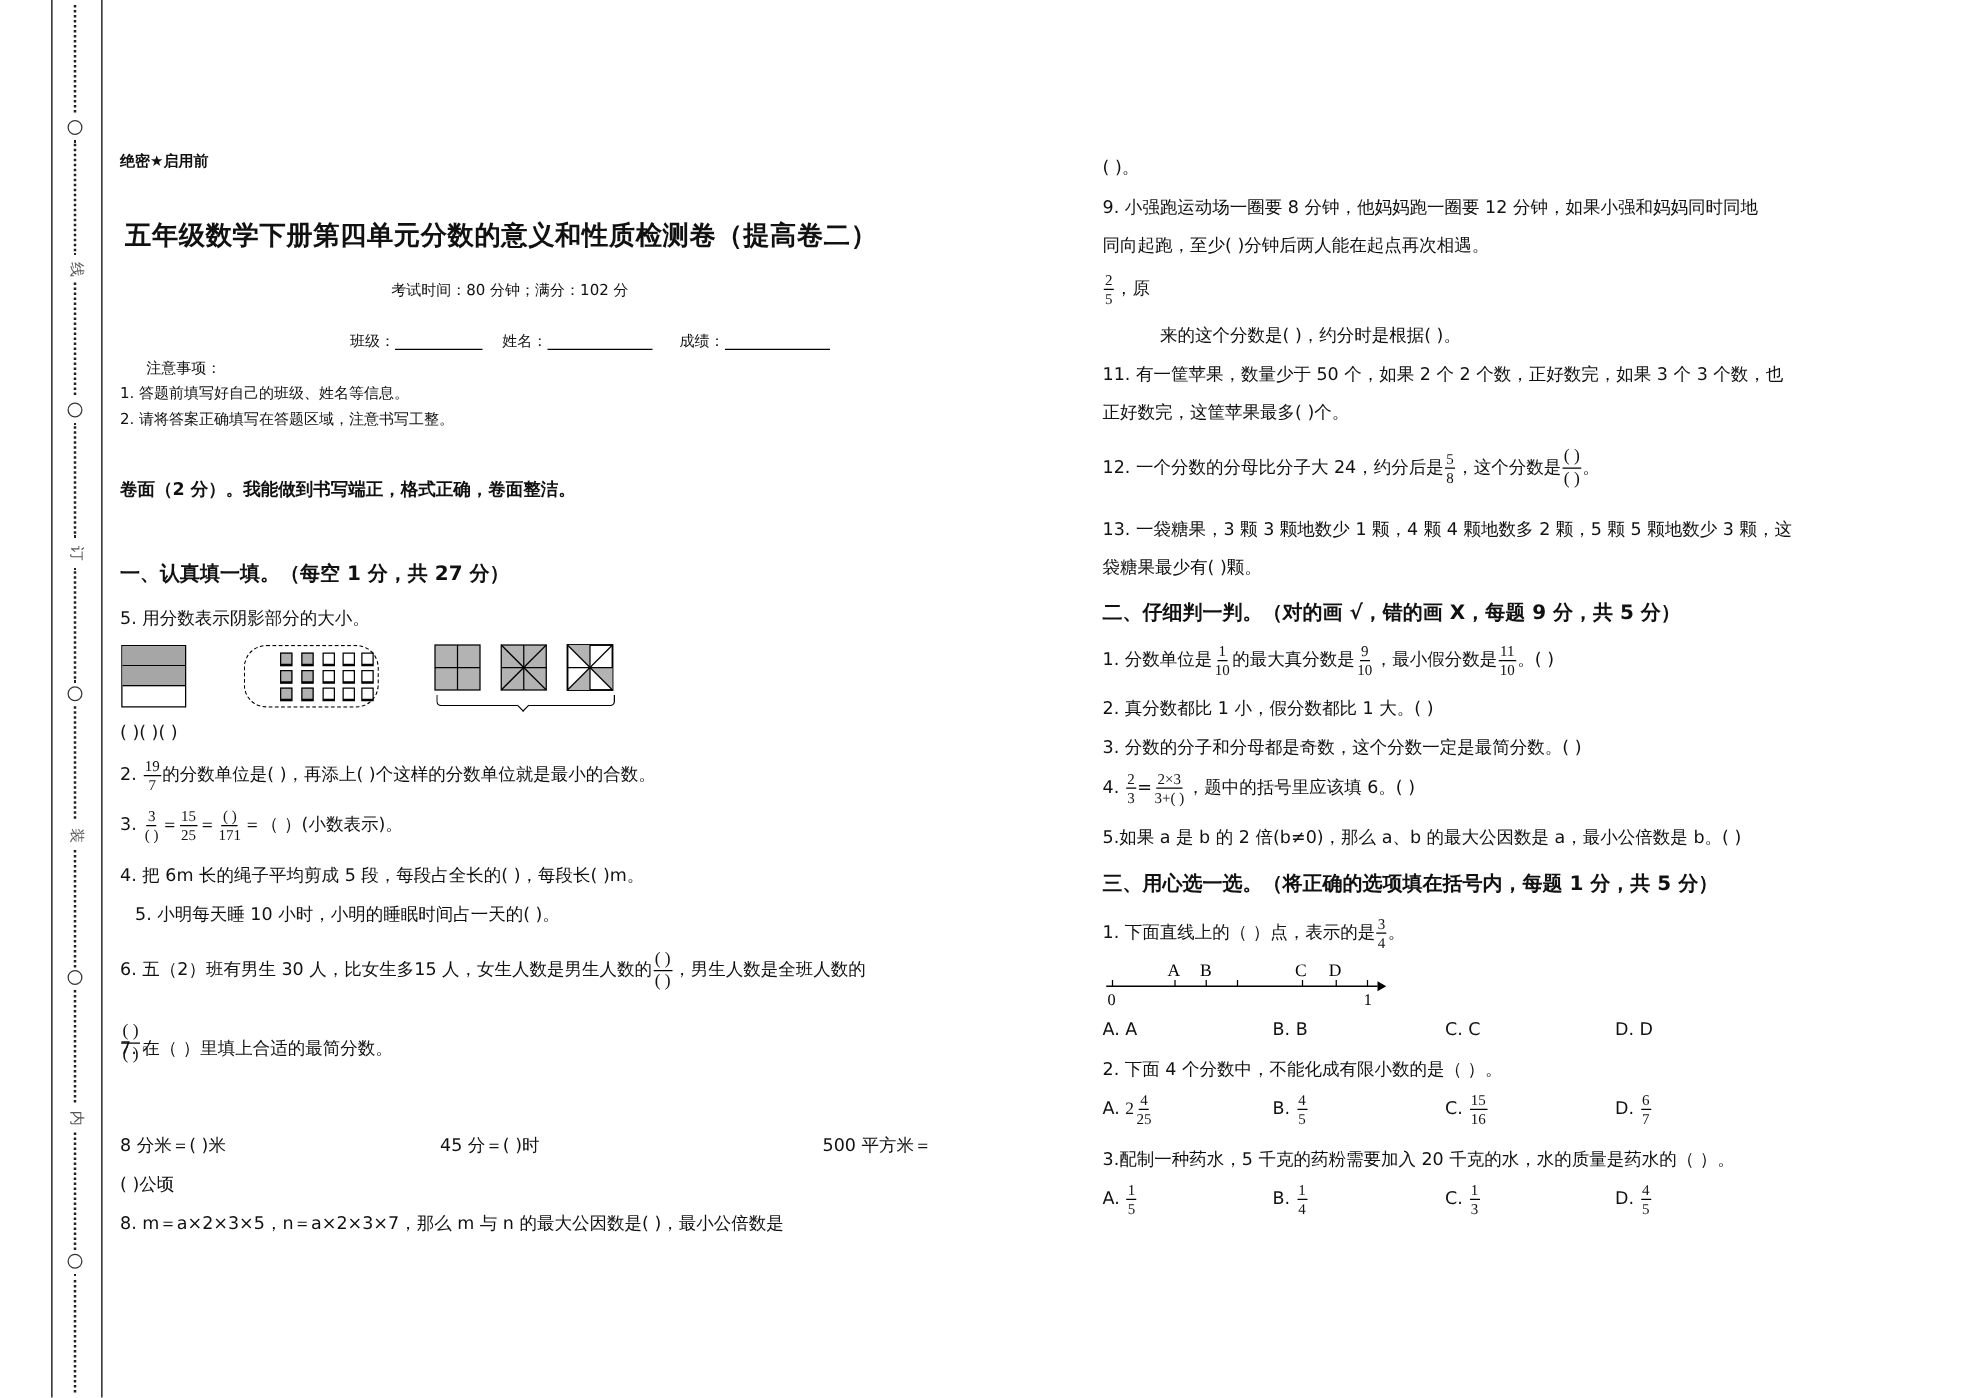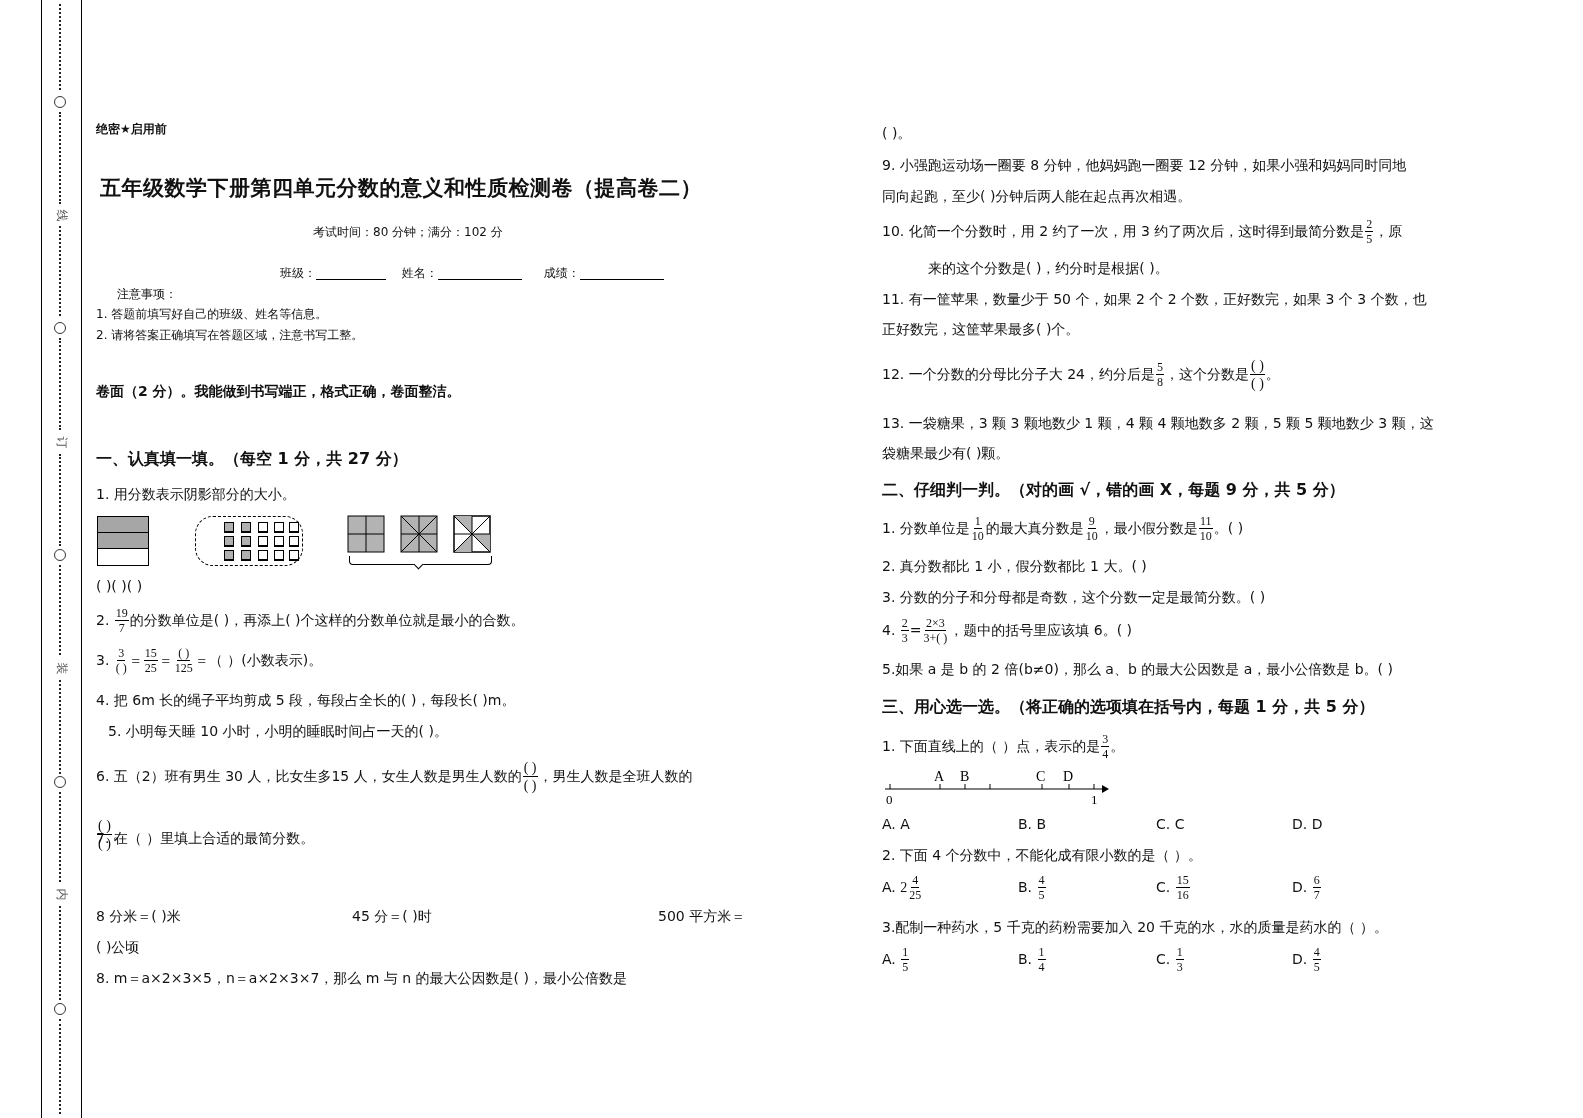--- a/index.html
+++ b/index.html
@@ -70,21 +70,21 @@
   <span>班级：</span><span class="uline" style="width:70px"></span>
   <span style="margin-left:12px">姓名：</span><span class="uline" style="width:84px"></span>
   <span style="margin-left:18px">成绩：</span><span class="uline" style="width:84px"></span>
 </div>
 <div class="abs small" style="left:117px;top:286px;font-weight:normal">注意事项：</div>
 <div class="abs small" style="left:96px;top:306px">1. 答题前填写好自己的班级、姓名等信息。</div>
 <div class="abs small" style="left:96px;top:327px">2. 请将答案正确填写在答题区域，注意书写工整。</div>
 <div class="abs q" style="left:96px;top:383px;font-weight:bold">卷面（2 分）。我能做到书写端正，格式正确，卷面整洁。</div>
 
 <div class="abs sec" style="left:96px;top:449px">一、认真填一填。（每空 1 分，共 27 分）</div>
-<div class="abs q" style="left:96px;top:486px">1. 用分数表示阴影部分的大小。</div>
+<div class="abs q" style="left:96px;top:486px">5. 用分数表示阴影部分的大小。</div>
 
 <div class="fig1">
   <div class="sh"></div>
     <div class="sh"></div>
     <div style="border-bottom:none"></div>
 </div>
 <div class="fig2">
   <div class="cell sh" style="left:28px;top:5px"></div>
     <div class="cell sh" style="left:45px;top:5px"></div>
     <div class="cell" style="left:62px;top:5px"></div>
@@ -134,21 +134,21 @@
 <div class="abs q" style="left:96px;top:647px">
   <span>3.</span>
   <span class="frac">
       <span class="num">3</span>
       <span class="den">( )</span>
     </span>＝<span class="frac">
       <span class="num">15</span>
       <span class="den">25</span>
     </span>＝<span class="frac">
       <span class="num">( )</span>
-      <span class="den">125</span>
+      <span class="den">171</span>
     </span><span>＝（          ）(小数表示)。</span>
 </div>
 
 <div class="abs q" style="left:96px;top:692px">4. 把 6m 长的绳子平均剪成 5 段，每段占全长的(          )，每段长(          )m。</div>
 <div class="abs q" style="left:108px;top:723px">5. 小明每天睡 10 小时，小明的睡眠时间占一天的(          )。</div>
 
 <div class="abs q" style="left:96px;top:760px">
   <span>6. 五（2）班有男生 30 人，比女生多15 人，女生人数是男生人数的</span><span class="frac big">
       <span class="num">(   )</span>
       <span class="den">(   )</span>
@@ -166,21 +166,21 @@
 <div class="abs q" style="left:352px;top:908px">45 分＝(          )时</div>
 <div class="abs q" style="left:658px;top:908px">500 平方米＝</div>
 <div class="abs q" style="left:96px;top:939px">(          )公顷</div>
 <div class="abs q" style="left:96px;top:970px">8. m＝a×2×3×5，n＝a×2×3×7，那么 m 与 n 的最大公因数是(          )，最小公倍数是</div>
 
 <div class="abs q" style="left:882px;top:125px">(          )。</div>
 <div class="abs q" style="left:882px;top:157px">9. 小强跑运动场一圈要 8 分钟，他妈妈跑一圈要 12 分钟，如果小强和妈妈同时同地</div>
 <div class="abs q" style="left:882px;top:188px">同向起跑，至少(            )分钟后两人能在起点再次相遇。</div>
 
 <div class="abs q" style="left:882px;top:218px">
-  <span>10. 化简一个分数时，用 2 约了一次，用 3 约了两次后，这时得到最简分数是</span><span class="frac">
+  <span class="frac">
       <span class="num">2</span>
       <span class="den">5</span>
     </span><span>，原</span>
 </div>
 <div class="abs q" style="left:928px;top:260px">来的这个分数是(          )，约分时是根据(          )。</div>
 
 <div class="abs q" style="left:882px;top:291px">11. 有一筐苹果，数量少于 50 个，如果 2 个 2 个数，正好数完，如果 3 个 3 个数，也</div>
 <div class="abs q" style="left:882px;top:321px">正好数完，这筐苹果最多(          )个。</div>
 
 <div class="abs q" style="left:882px;top:358px">

